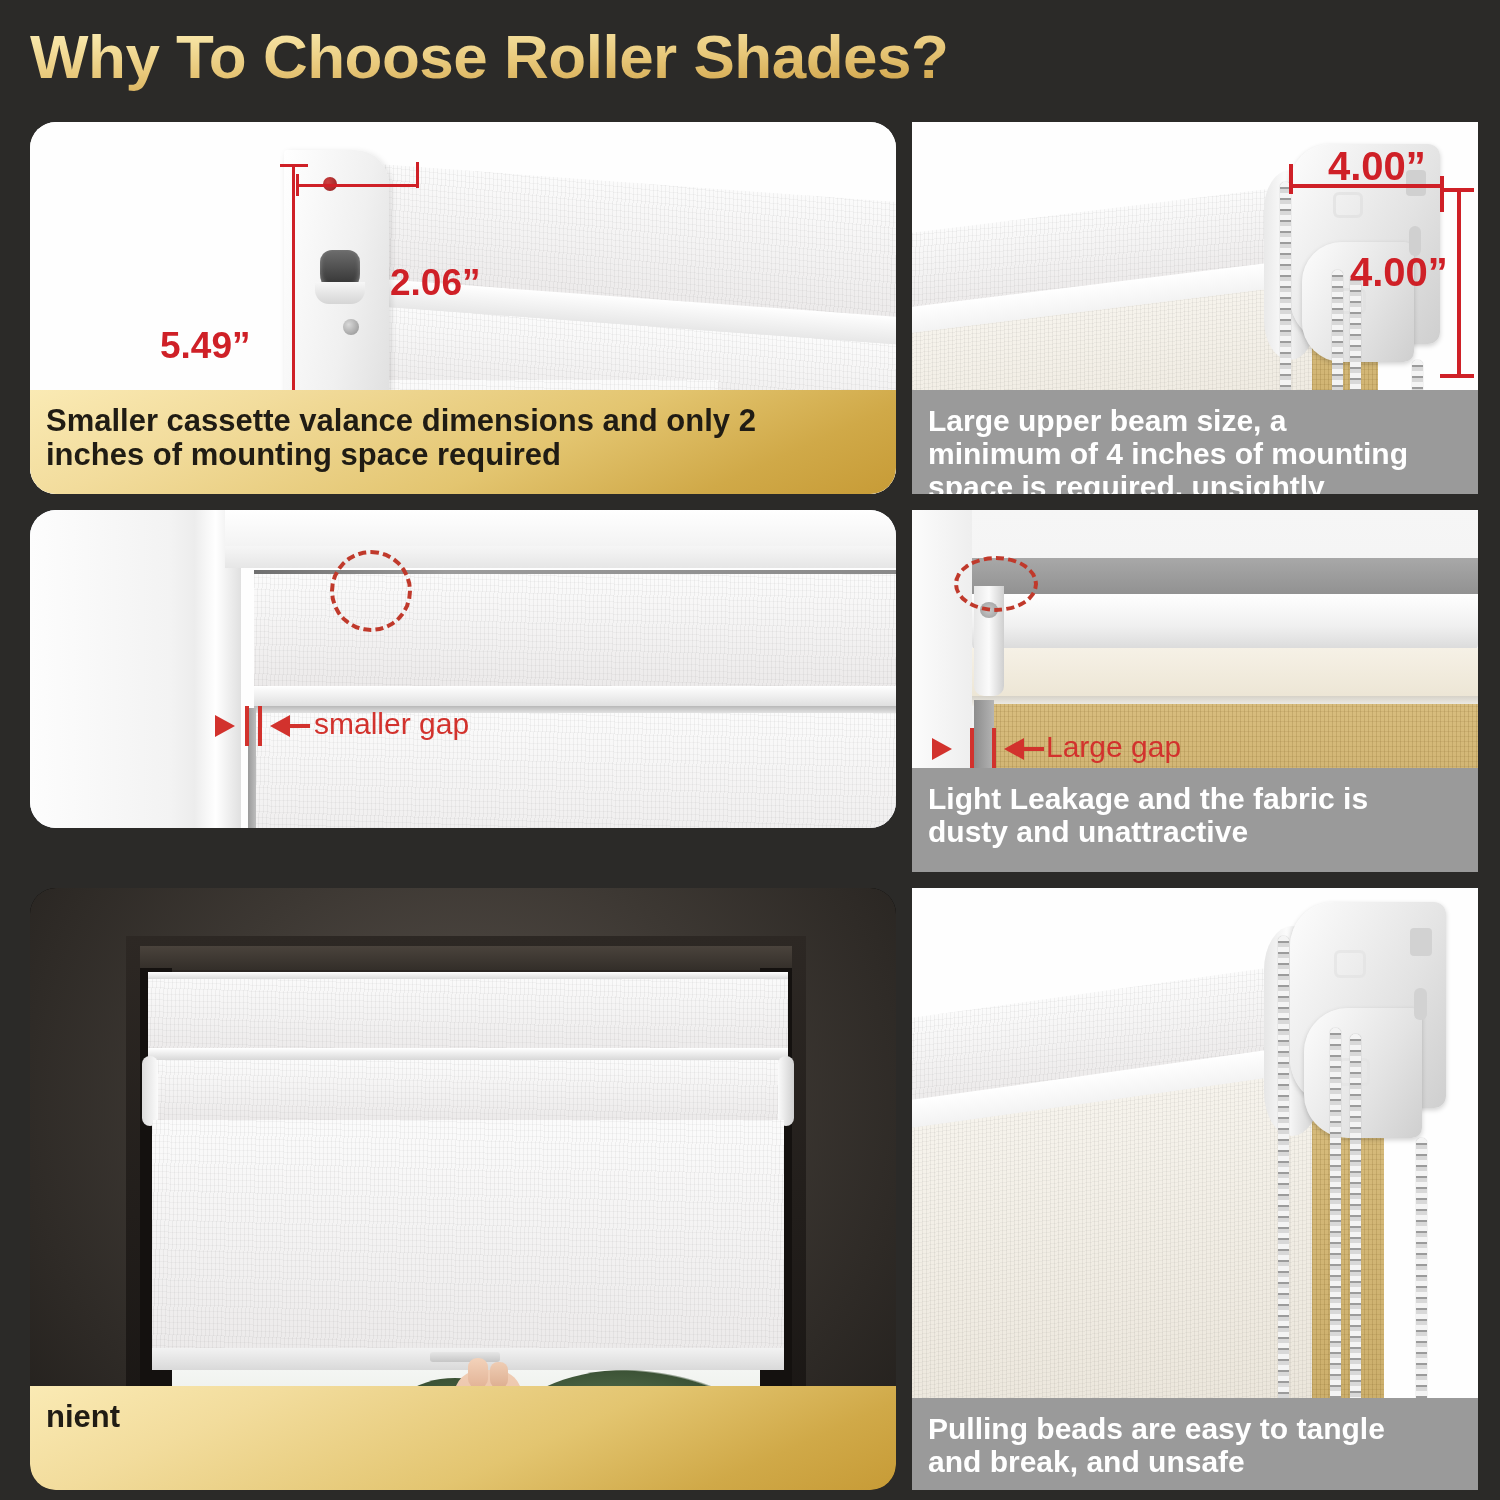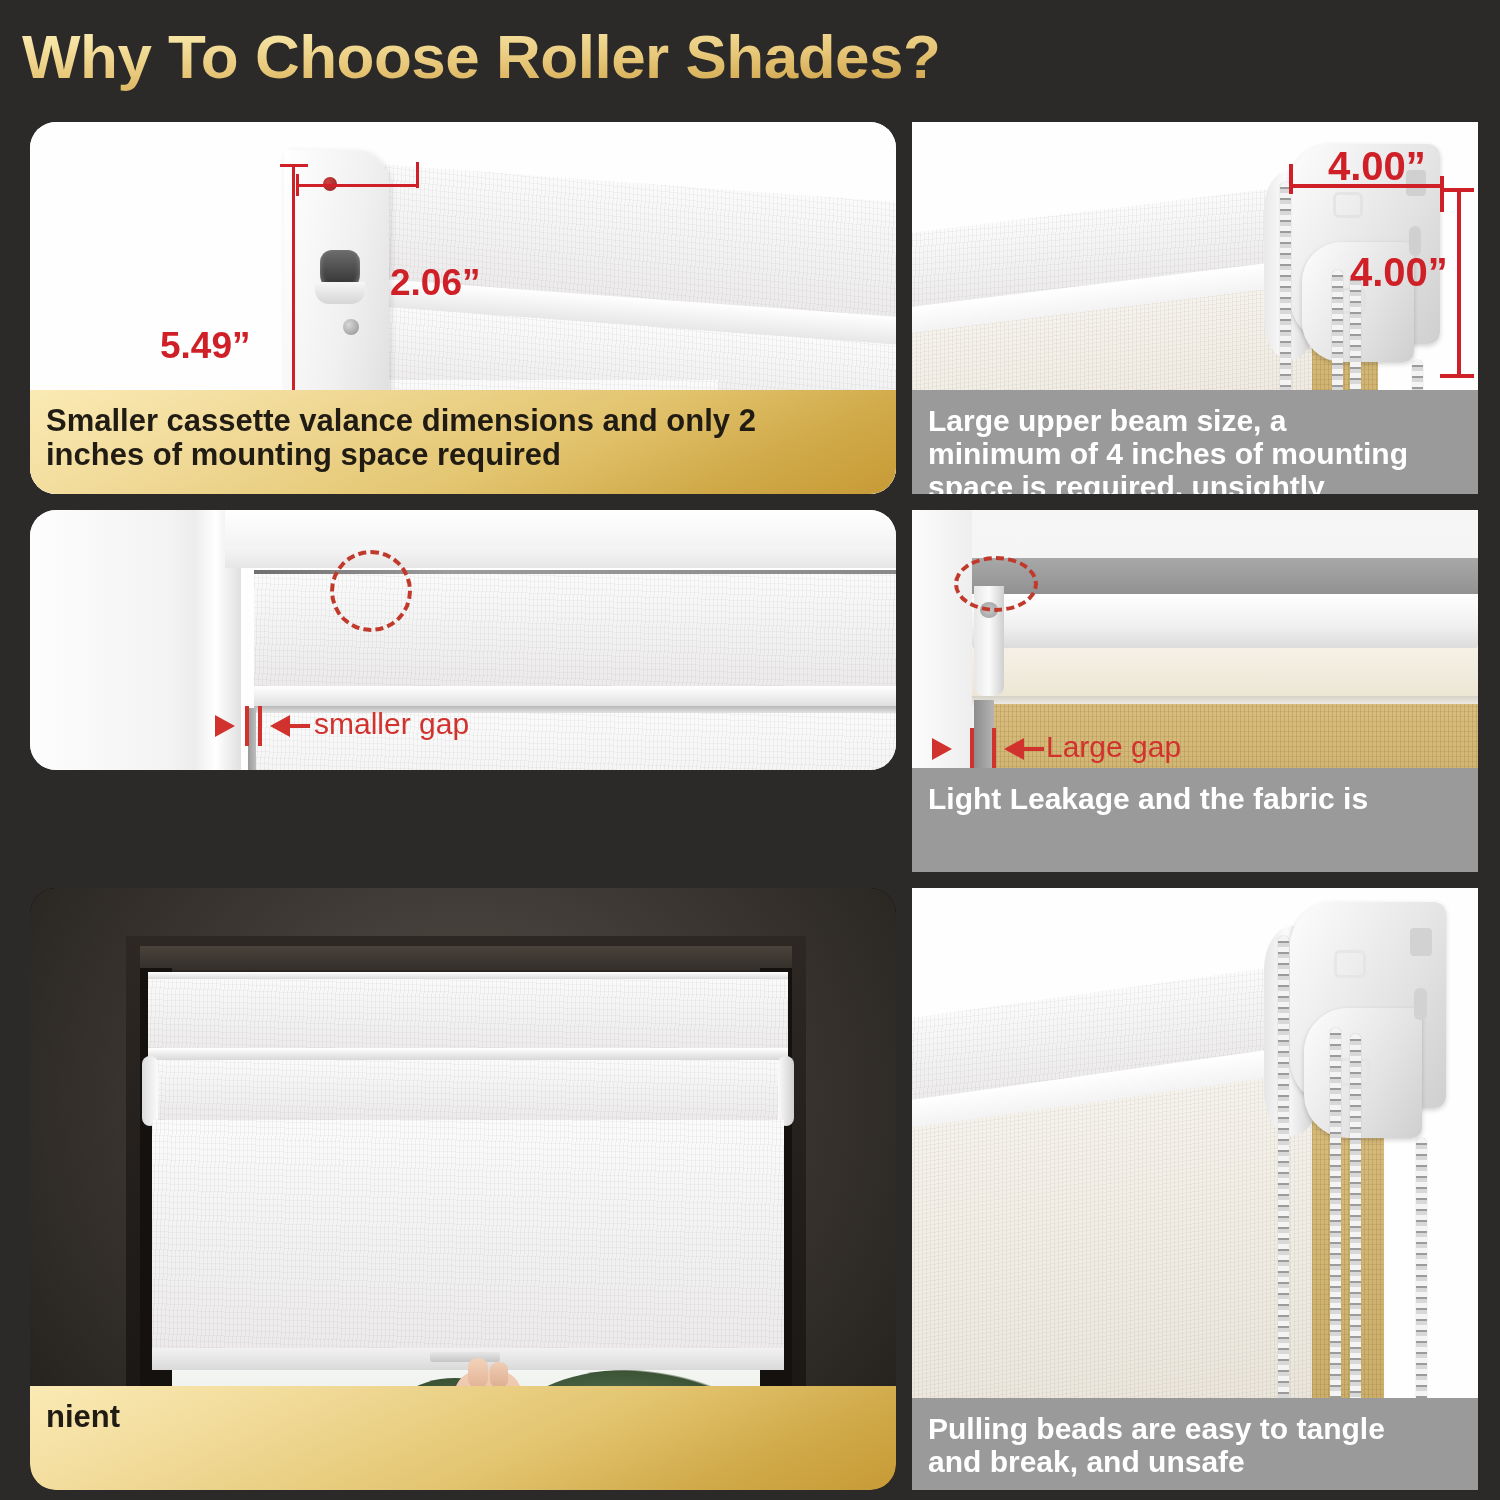--- a/index.html
+++ b/index.html
@@ -7,21 +7,21 @@
   body {
     background:#2b2a28;
     font-family:"Liberation Sans", sans-serif;
     overflow:hidden;
     position:relative;
   }
 
   
   .title-bar{
     position:absolute; left:0; top:0; width:1500px; height:112px;
-    display:flex; align-items:center; padding-left:22px;
+    display:flex; align-items:center; padding-left:30px;
   }
   .title{
     font-size:62px; font-weight:bold; letter-spacing:-0.5px;
     background:linear-gradient(178deg,#fdf0bd 0%,#f6e3a3 22%,#e8c87a 55%,#d2a74e 88%,#c89b3e 100%);
     -webkit-background-clip:text; background-clip:text; color:transparent;
     -webkit-text-fill-color:transparent;
     white-space:nowrap;
   }
 
   
@@ -209,21 +209,21 @@
 
     <div class="caption gray" style="height:104px;">
       <div>
         <span>Large upper beam size, a</span>
         <span>minimum of 4 inches of mounting</span>
         <span>space is required, unsightly</span>
       </div>
     </div>
   </div>
 
-  <div class="panel left" style="left:30px; top:398px; width:866px; height:260px; background:#0f172a;">
+  <div class="panel left" style="left:30px; top:398px; width:866px; height:318px; background:#0f172a;">
     <div class="photo">
       <div class="white-bg"></div>
 
       <div style="position:absolute; left:0; top:0; width:200px; height:362px;
                   background:linear-gradient(90deg,#fdfdfd,#f3f3f3 70%,#e3e3e3);"></div>
       <div style="position:absolute; left:165px; top:0; width:46px; height:362px;
                   background:linear-gradient(90deg,#ededed,#ffffff 45%,#e0e0e0);"></div>
       <div style="position:absolute; left:195px; top:0; width:671px; height:40px;
                   background:linear-gradient(180deg,#ffffff,#f2f2f2);"></div>
       <div style="position:absolute; left:195px; top:36px; width:671px; height:22px;
@@ -291,20 +291,21 @@
       <div class="tick" style="left:58px; top:218px; height:42px;"></div>
       <div class="tick" style="left:80px; top:218px; height:42px;"></div>
       <div class="arrow-l" style="left:92px; top:228px;"></div>
       <div style="position:absolute; left:108px; top:237px; width:24px; height:4px; background:#d2322d;"></div>
       <div class="gap-label" style="left:134px; top:220px;">Large gap</div>
     </div>
 
     <div class="caption gray" style="height:104px;">
       <div>
         <span>Light Leakage and the fabric is</span>
+        <span>dusty and unattractive</span>
       </div>
     </div>
   </div>
 
   <div class="panel left" style="left:30px; top:776px; width:866px; height:602px; background:#000;">
     <div class="photo">
 
       <div style="position:absolute; inset:0;
                   background:radial-gradient(ellipse at 50% 35%,#57504a 0%,#3d3833 45%,#201d1a 100%);"></div>
 

